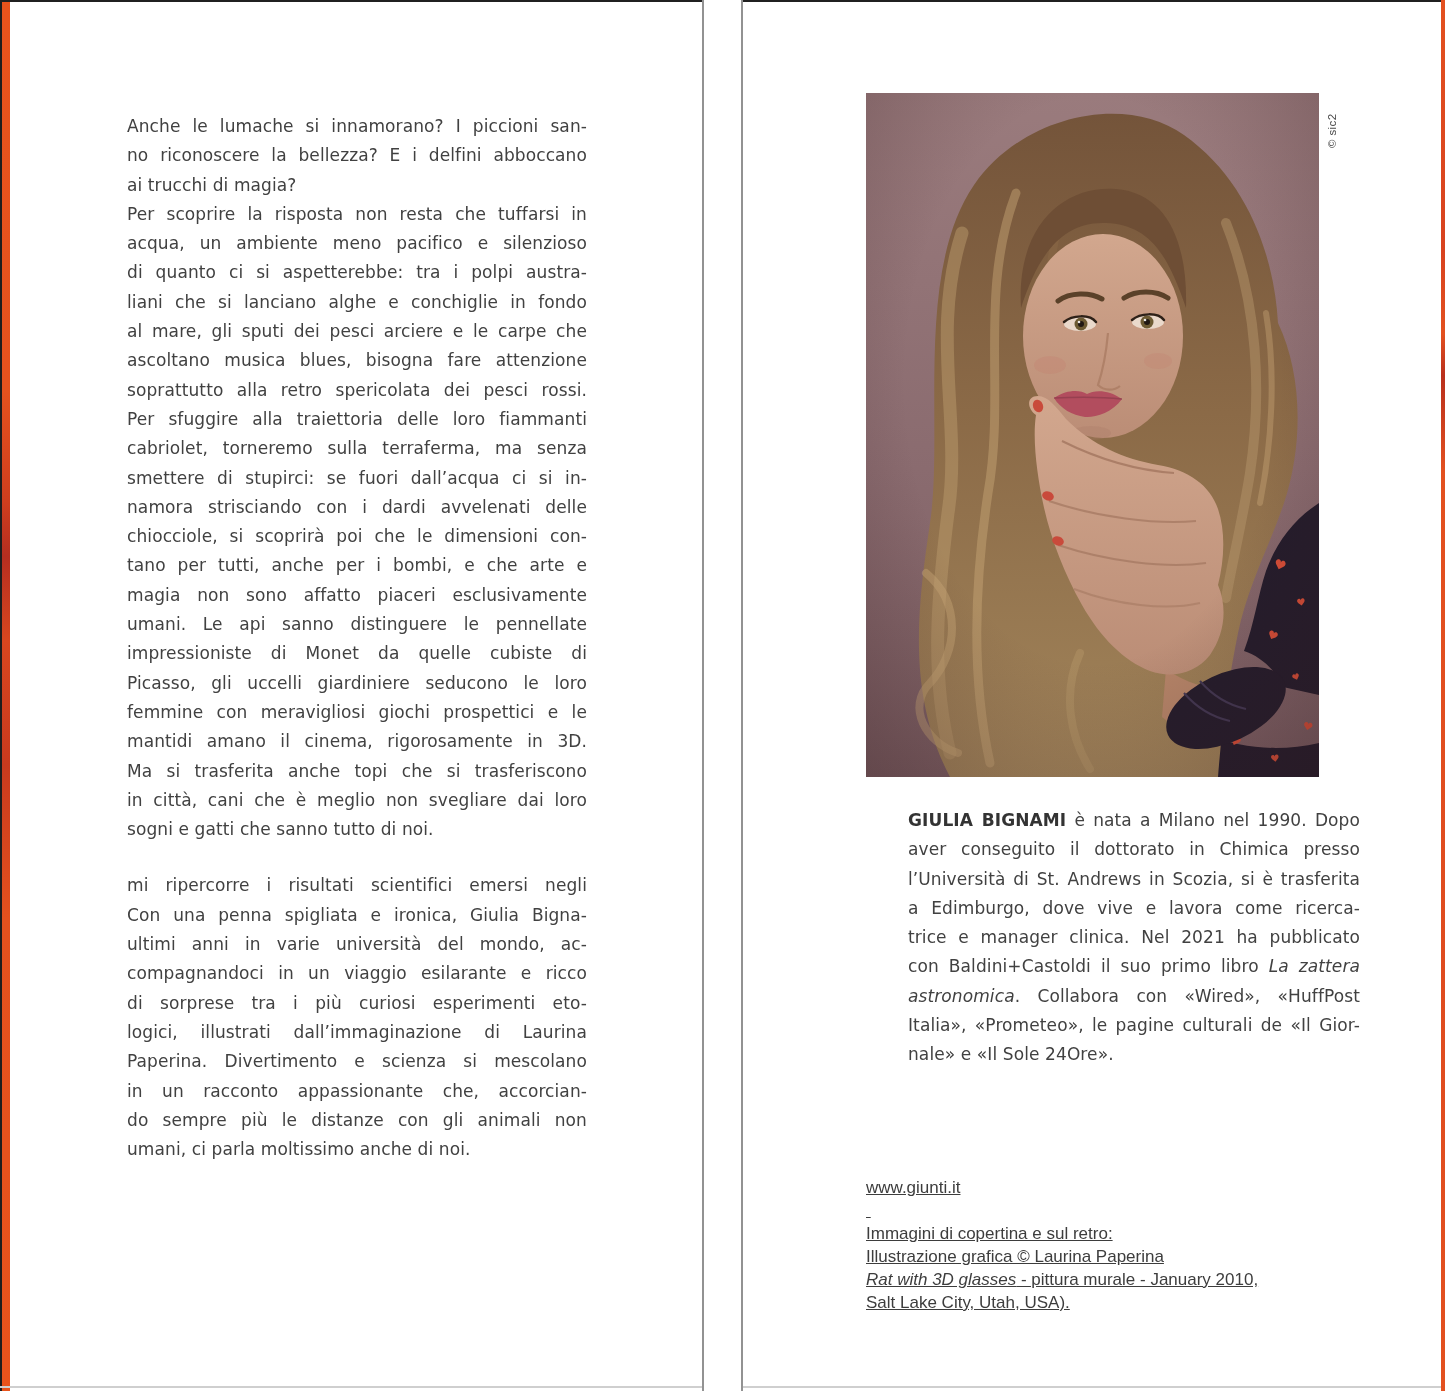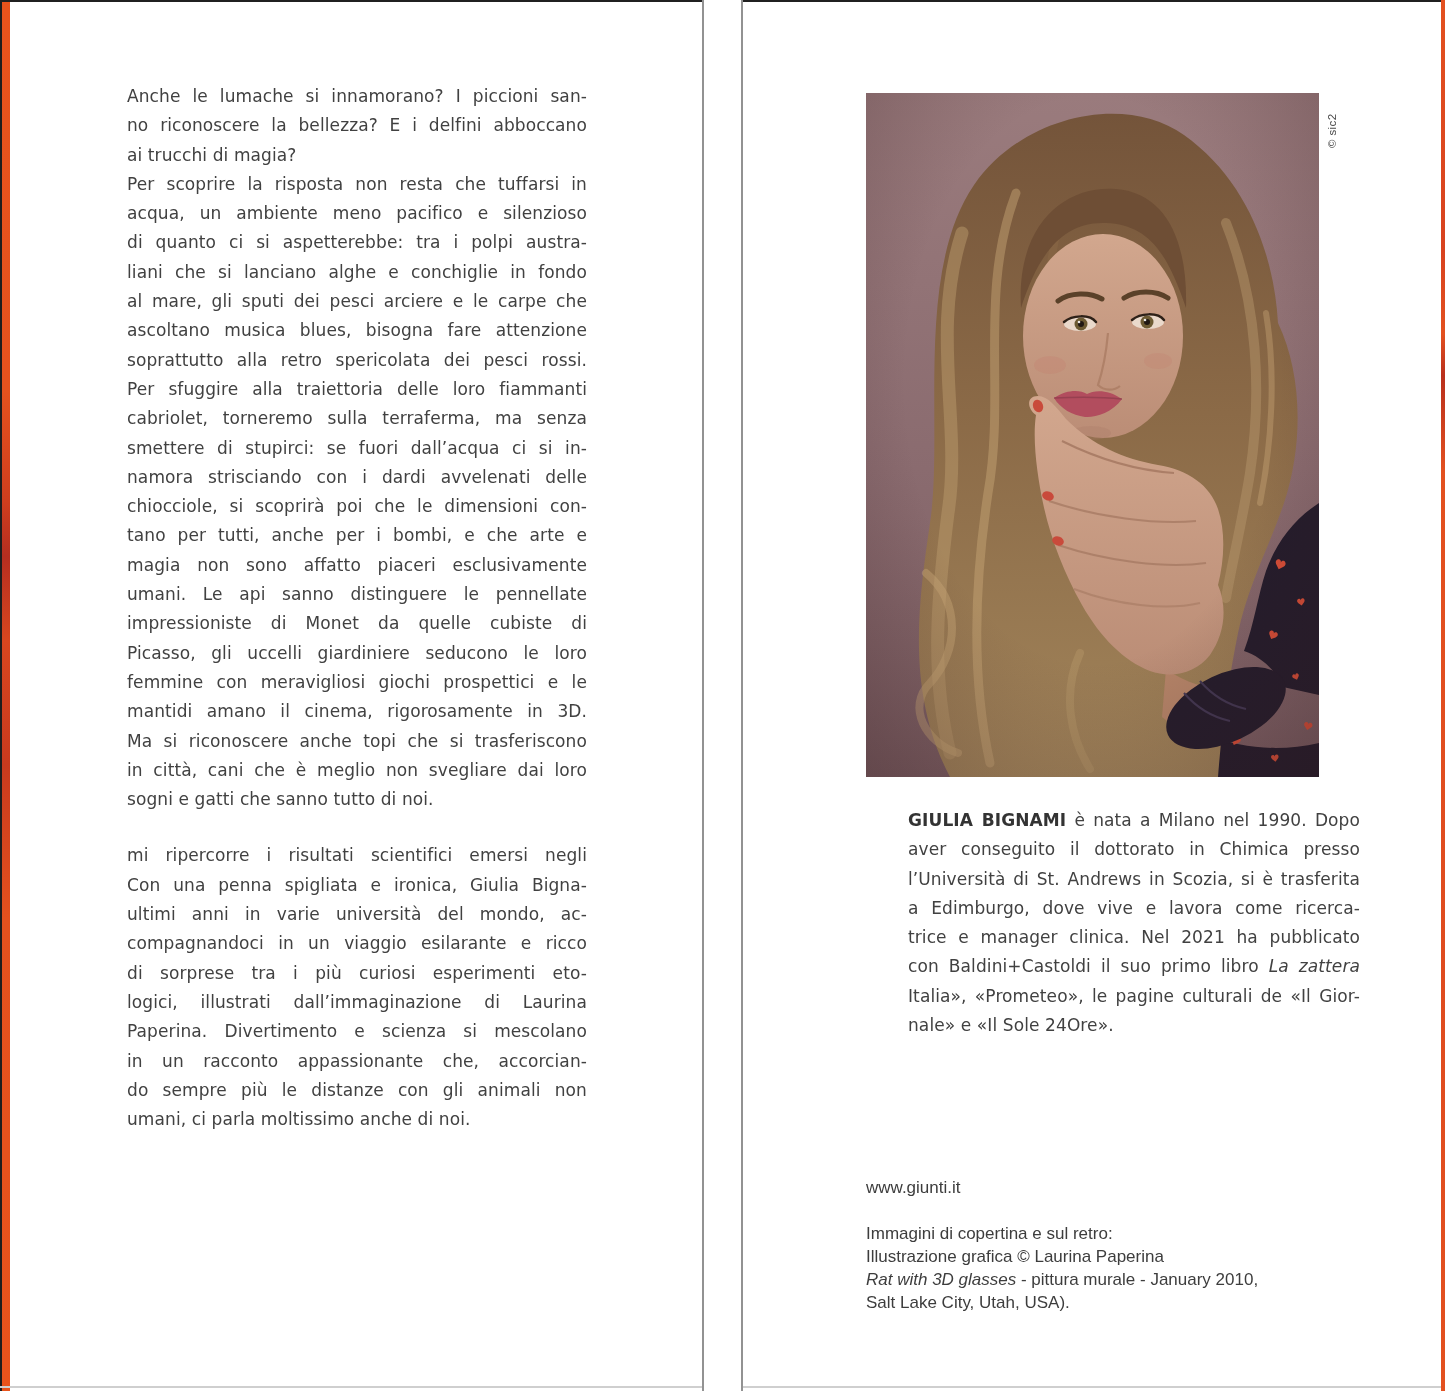--- a/index.html
+++ b/index.html
@@ -20,34 +20,34 @@
   .page-sep{position:absolute;top:0;width:2px;height:100%;background:#929292;}
   .page-sep.inner-left{left:702px;}
   .page-sep.inner-right{left:741px;}
   .edge-orange-right{position:absolute;left:1441px;top:0;width:4px;height:100%;
     background:linear-gradient(180deg,#e35120 0%,#d8431f 18%,#e35120 24%,#b9301d 27%,#e35120 34%,#df4c1f 70%,#e35120 100%);}
 
   
   .flap-text{
     position:absolute;color:#414141;font-size:17px;line-height:29.3px;letter-spacing:0.1px;
   }
-  #left-text{left:127px;top:82px;width:460px;}
+  #left-text{left:127px;top:112px;width:460px;}
   #bio-text{left:908px;top:806px;width:452px;}
   .para{margin:0;}
   .para + .para.gap{margin-top:27px;}
   .line{text-align:justify;text-align-last:justify;white-space:normal;}
   .line.flush{text-align-last:left;}
   .b{font-weight:bold;color:#333333;}
   .i{font-style:italic;}
 
   #footer-text{
     position:absolute;left:866px;top:1176px;width:520px;
     font-family:"Liberation Sans",sans-serif;font-size:17px;line-height:23px;color:#3d3d3d;
   }
-  #footer-text .line{text-align:right;text-align-last:left;}
+  #footer-text .line{text-align:right;text-align-last:left;text-decoration:underline;}
   .line.blank{min-height:23px;}
 
   
   #photo-frame{position:absolute;left:866px;top:93px;width:453px;height:684px;overflow:hidden;}
   #photo-frame svg{display:block;}
 
   #photo-credit{
     position:absolute;left:1326px;top:148px;transform:rotate(-90deg);transform-origin:0 0;
     font-family:"Liberation Sans",sans-serif;font-size:11.5px;letter-spacing:0.4px;color:#4a4a4a;
     white-space:nowrap;
@@ -85,21 +85,21 @@
       <div class="line"><span>smettere di stupirci: se fuori dall’acqua ci si in-</span></div>
       <div class="line"><span>namora strisciando con i dardi avvelenati delle</span></div>
       <div class="line"><span>chiocciole, si scoprirà poi che le dimensioni con-</span></div>
       <div class="line"><span>tano per tutti, anche per i bombi, e che arte e</span></div>
       <div class="line"><span>magia non sono affatto piaceri esclusivamente</span></div>
       <div class="line"><span>umani. Le api sanno distinguere le pennellate</span></div>
       <div class="line"><span>impressioniste di Monet da quelle cubiste di</span></div>
       <div class="line"><span>Picasso, gli uccelli giardiniere seducono le loro</span></div>
       <div class="line"><span>femmine con meravigliosi giochi prospettici e le</span></div>
       <div class="line"><span>mantidi amano il cinema, rigorosamente in 3D.</span></div>
-      <div class="line"><span>Ma si riconoscere anche topi che si trasferiscono</span></div>
+      <div class="line"><span>Ma si trasferita anche topi che si trasferiscono</span></div>
       <div class="line"><span>in città, cani che è meglio non svegliare dai loro</span></div>
       <div class="line flush"><span>sogni e gatti che sanno tutto di noi.</span></div>
     </div>
     <div class="para gap">
       <div class="line"><span>mi ripercorre i risultati scientifici emersi negli</span></div>
       <div class="line"><span>Con una penna spigliata e ironica, Giulia Bigna-</span></div>
       <div class="line"><span>ultimi anni in varie università del mondo, ac-</span></div>
       <div class="line"><span>compagnandoci in un viaggio esilarante e ricco</span></div>
       <div class="line"><span>di sorprese tra i più curiosi esperimenti eto-</span></div>
       <div class="line"><span>logici, illustrati dall’immaginazione di Laurina</span></div>
@@ -210,20 +210,21 @@
 
 <div id="photo-credit">© sic2</div>
 
 <div id="bio-text" class="flap-text">
     <div class="line"><span class="b">GIULIA BIGNAMI</span><span> è nata a Milano nel 1990. Dopo</span></div>
     <div class="line"><span>aver conseguito il dottorato in Chimica presso</span></div>
     <div class="line"><span>l’Università di St. Andrews in Scozia, si è trasferita</span></div>
     <div class="line"><span>a Edimburgo, dove vive e lavora come ricerca-</span></div>
     <div class="line"><span>trice e manager clinica. Nel 2021 ha pubblicato</span></div>
     <div class="line"><span>con Baldini+Castoldi il suo primo libro </span><span class="i">La zattera</span></div>
+    <div class="line"><span class="i">astronomica</span><span>. Collabora con «Wired», «HuffPost</span></div>
     <div class="line"><span>Italia», «Prometeo», le pagine culturali de «Il Gior-</span></div>
     <div class="line flush"><span>nale» e «Il Sole 24Ore».</span></div>
   </div>
 
 <div id="footer-text">
     <div class="line flush"><span>www.giunti.it</span></div>
     <div class="line blank">&nbsp;</div>
     <div class="line flush"><span>Immagini di copertina e sul retro:</span></div>
     <div class="line flush"><span>Illustrazione grafica © Laurina Paperina</span></div>
     <div class="line flush"><span class="i">Rat with 3D glasses</span><span> - pittura murale - January 2010,</span></div>

